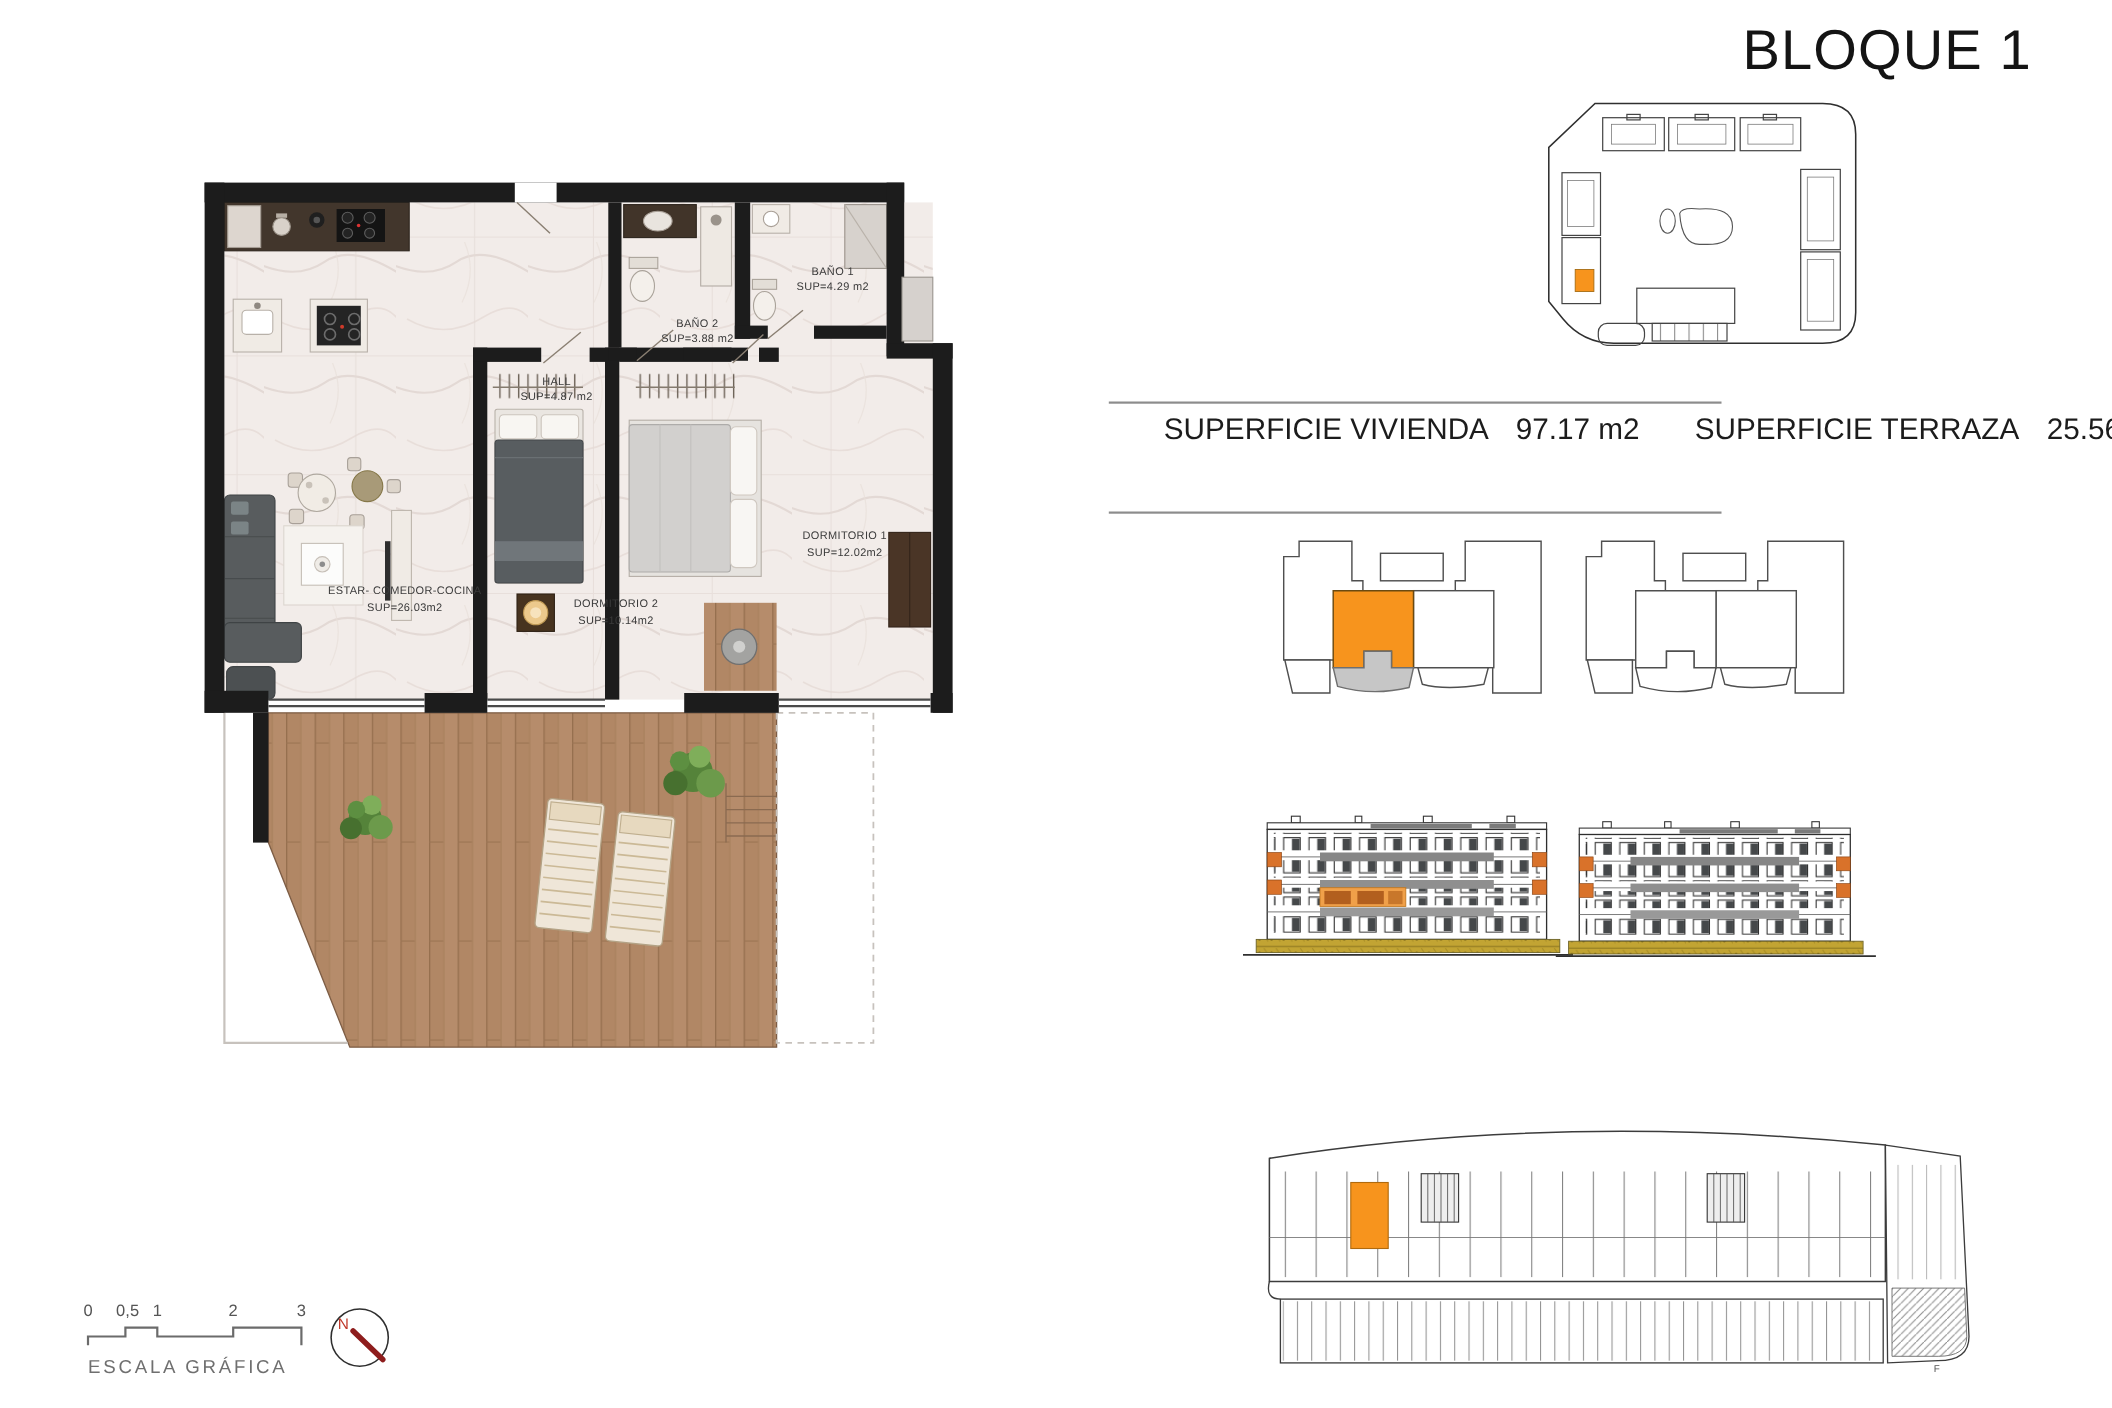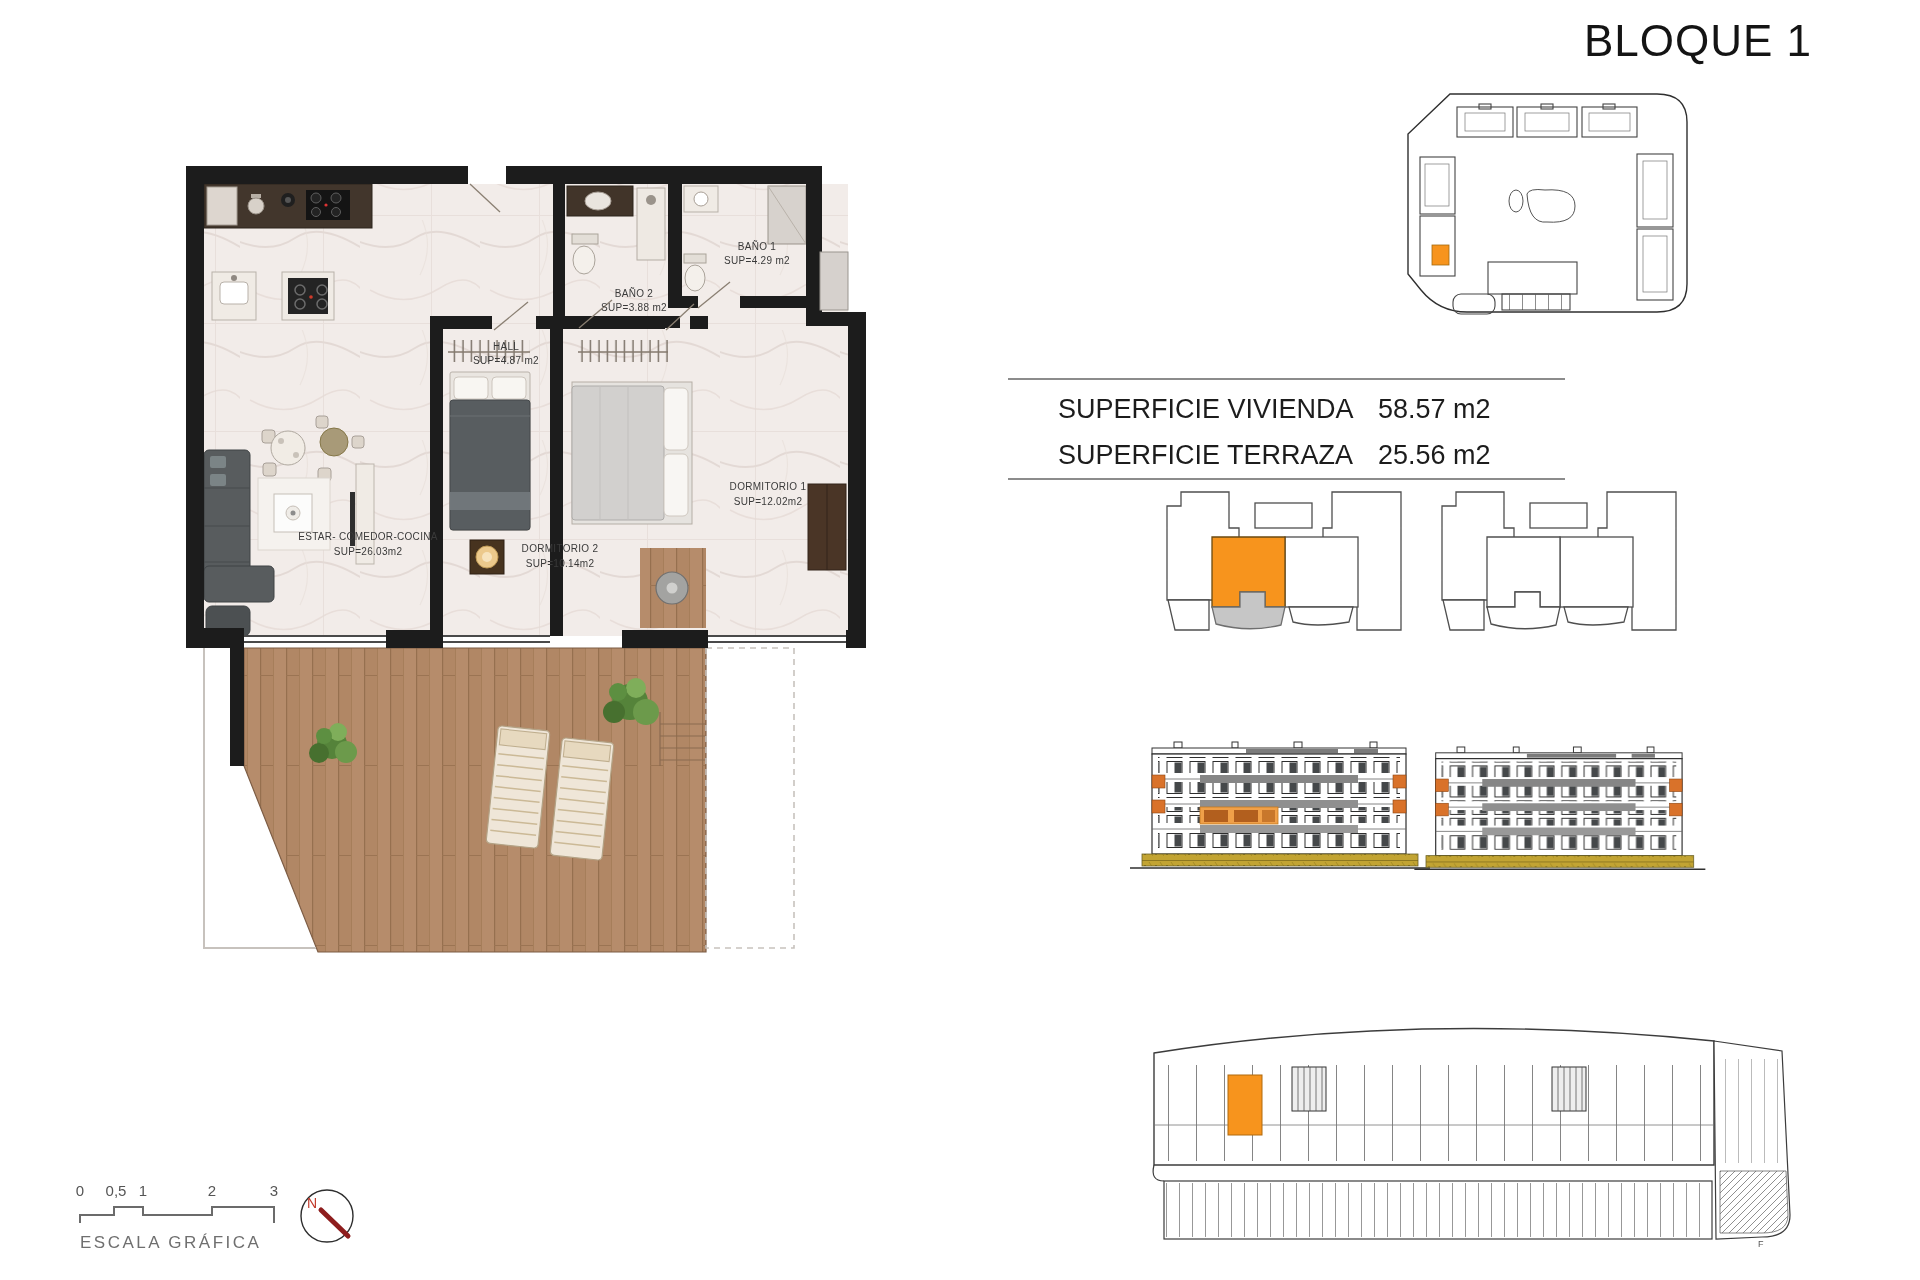--- a/index.html
+++ b/index.html
@@ -1,23 +1,23 @@
 <!DOCTYPE html>
 <html><head>
 <meta charset="utf-8">
 <style>
   html,body{margin:0;padding:0;background:#ffffff;}
   #sheet{position:relative;width:1920px;height:1280px;background:#ffffff;overflow:hidden;
          font-family:"Liberation Sans",sans-serif;}
   #drawing{position:absolute;left:0;top:0;}
   .abs{position:absolute;}
-  #page-title{left:1584px;top:16px;font-size:44px;color:#141414;letter-spacing:1px;}
-  #summary-bar{left:1008px;top:378px;width:557px;height:98px;
+  #page-title{left:1584px;top:16px;font-size:51px;color:#141414;letter-spacing:1px;}
+  #summary-bar{left:1008px;top:365px;width:557px;height:98px;
                border-top:2px solid #8c8c8c;border-bottom:2px solid #8c8c8c;
-               display:flex;flex-direction:column;justify-content:flex-end;}
+               display:flex;justify-content:flex-start;}
   .summary-row{display:flex;align-items:center;height:46px;font-size:27px;color:#1c1c1c;}
   .summary-label{flex:0 0 320px;padding-left:50px;white-space:nowrap;}
   .summary-value{white-space:nowrap;}
   #unit-badge{left:1565px;top:357px;width:310px;height:100px;background:#7d7d7d;color:#ffffff;
               display:flex;flex-direction:column;align-items:center;justify-content:center;
               font-size:27px;letter-spacing:.5px;line-height:37px;}
   text{font-family:"Liberation Sans",sans-serif;}
   .room-name,.room-area{font-size:10px;fill:#3a3a3a;letter-spacing:.3px;}
   .tick{font-size:15px;fill:#555;}
   .scale-label{font-size:17px;fill:#6f6f6f;letter-spacing:2.5px;}
@@ -25,21 +25,21 @@
 </head>
 <body>
 
 <div id="sheet">
 
   <div id="page-title" class="abs">BLOQUE 1</div>
 
   <div id="summary-bar" class="abs">
     <div class="summary-row">
       <span class="summary-label">SUPERFICIE VIVIENDA</span>
-      <span class="summary-value">58.57 m2</span>
+      <span class="summary-value">97.17 m2</span>
     </div>
     <div class="summary-row">
       <span class="summary-label">SUPERFICIE TERRAZA</span>
       <span class="summary-value">25.56 m2</span>
     </div>
   </div>
 
 
   <svg id="drawing" width="1920" height="1280" viewBox="0 0 1920 1280">
     <defs>

